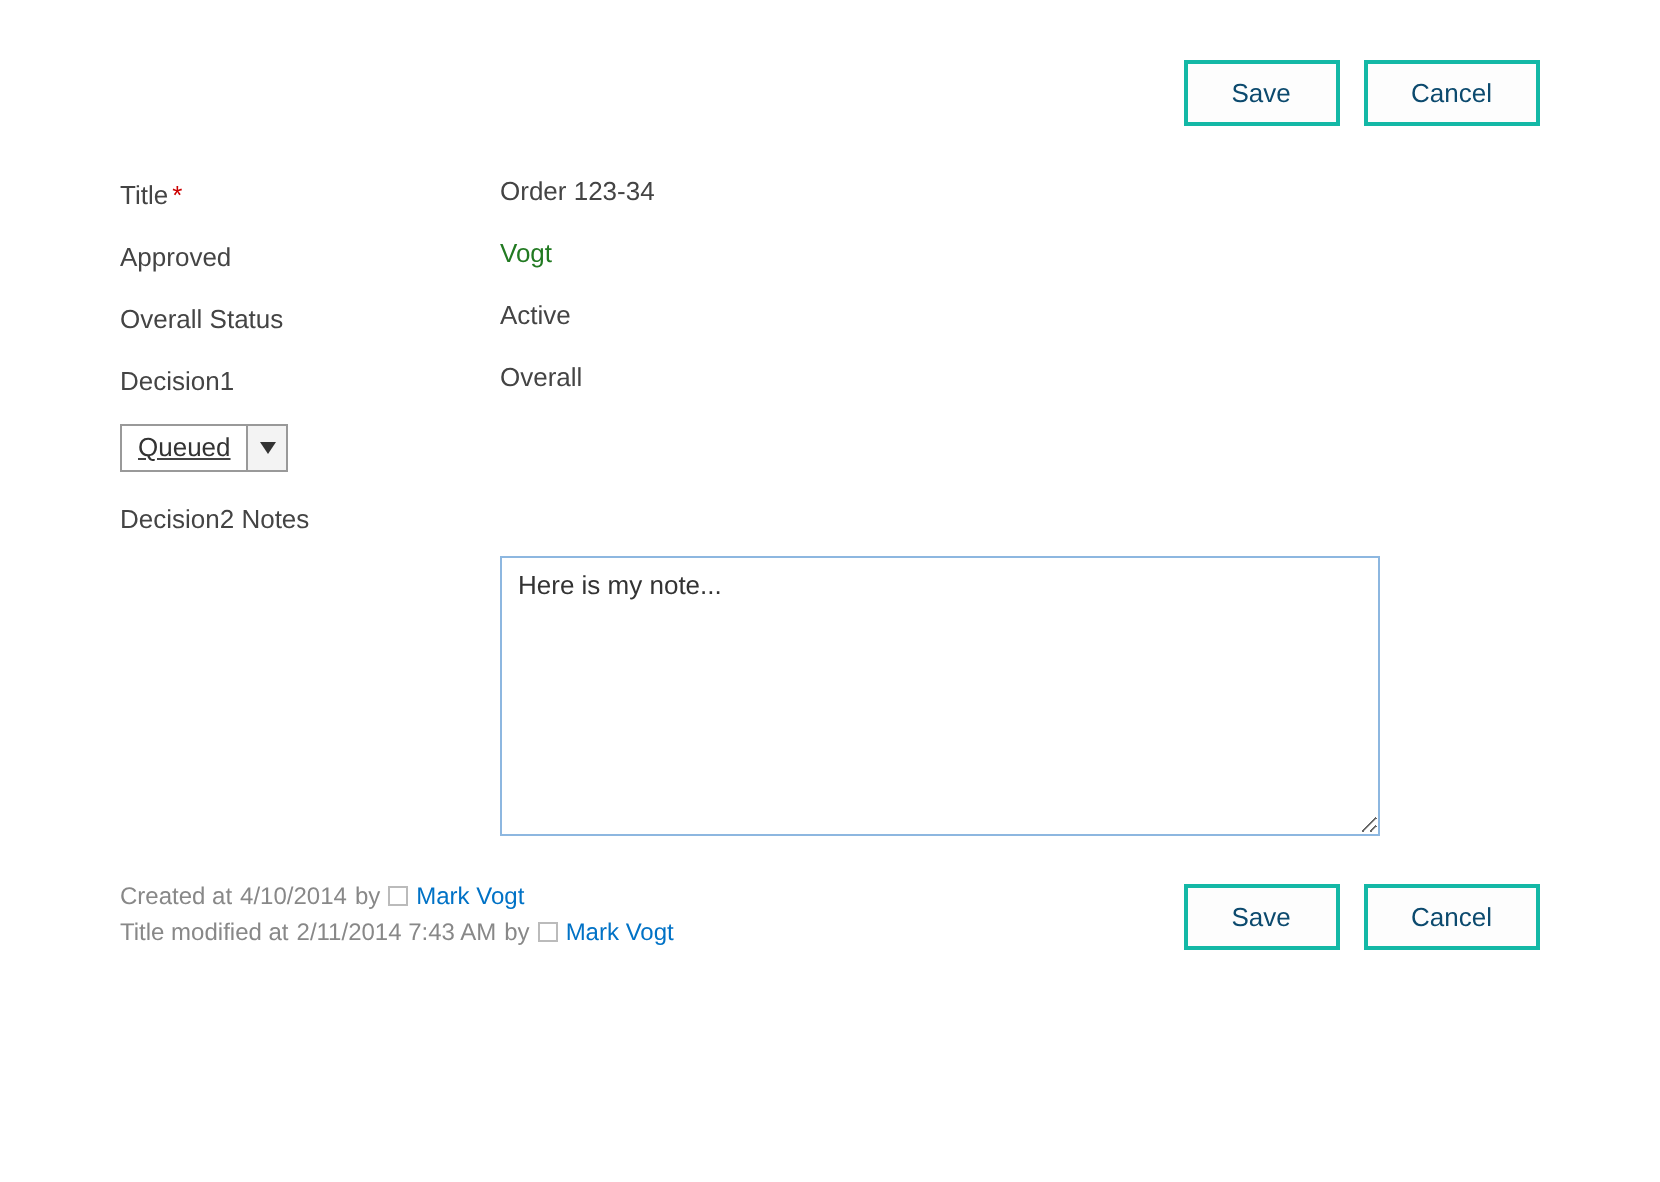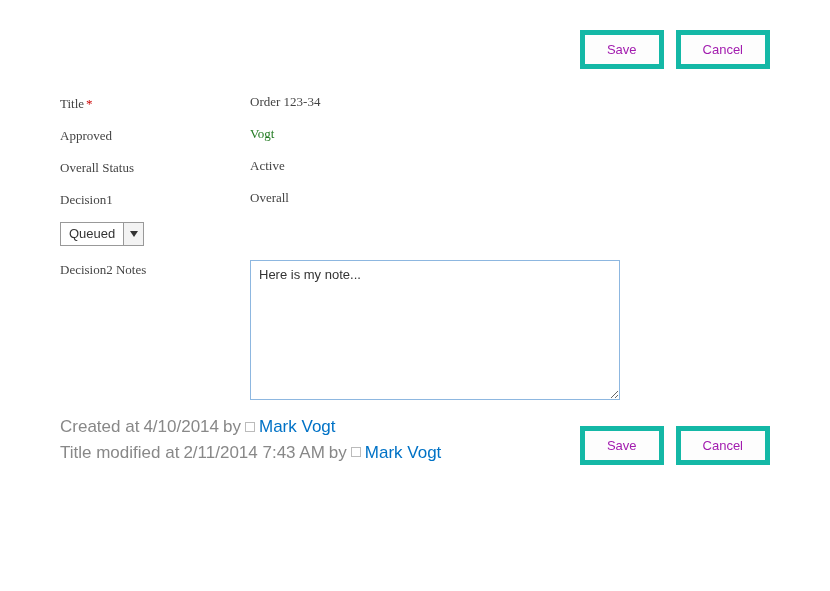--- a/index.html
+++ b/index.html
@@ -15,80 +15,80 @@
       display: flex;
       justify-content: flex-end;
       gap: 12px;
       margin-bottom: 25px;
     }
     .bottom-actions {
       margin-top: 10px;
       margin-bottom: 0;
     }
     .btn {
-      border: 5px solid #14b8a6;
+      border: 2px solid #14b8a6;
       background: #fdfdfd;
       padding: 7px 22px;
       font-size: 13px;
-      color: #a21caf;
+      color: #0c4a6e;
       cursor: pointer;
       min-width: 78px;
     }
     .form-row {
       display: flex;
       align-items: flex-start;
       margin-bottom: 14px;
     }
     .form-label {
       width: 190px;
       flex-shrink: 0;
       color: #444;
       padding-top: 2px;
-      font-family: Liberation Serif, serif;
     }
     .required { color: #c00; margin-left: 2px; }
     .form-value {
       color: #444;
-      font-family: Liberation Serif, serif;
     }
     .form-value.green { color: #227a22; }
     .select-wrap {
       display: inline-flex;
       border: 1px solid #999;
       height: 24px;
       background: #fff;
+      text-decoration: underline;
     }
     .select-text {
       padding: 3px 8px;
       min-width: 58px;
       font-size: 13px;
       color: #333;
     }
     .select-arrow {
       width: 20px;
       border-left: 1px solid #999;
       display: flex;
       align-items: center;
       justify-content: center;
       background: #f3f3f3;
     }
     .select-arrow svg { width: 8px; height: 6px; }
     .notes-area {
-      width: 370px;
+      width: 440px;
       height: 140px;
       border: 1px solid #8db7e0;
       padding: 6px 8px;
       font-family: inherit;
       font-size: 13px;
       color: #333;
       resize: both;
       position: relative;
+      margin-top: 28px;
     }
     .meta {
-      font-size: 17px;
+      font-size: 12px;
       color: #888;
       margin-top: 0;
       line-height: 1.5;
     }
     .meta .user { color: #0072c6; }
     .meta-row { display: flex; align-items: center; gap: 4px; }
     .checkbox-icon {
       width: 10px;
       height: 10px;
       border: 1px solid #bbb;

